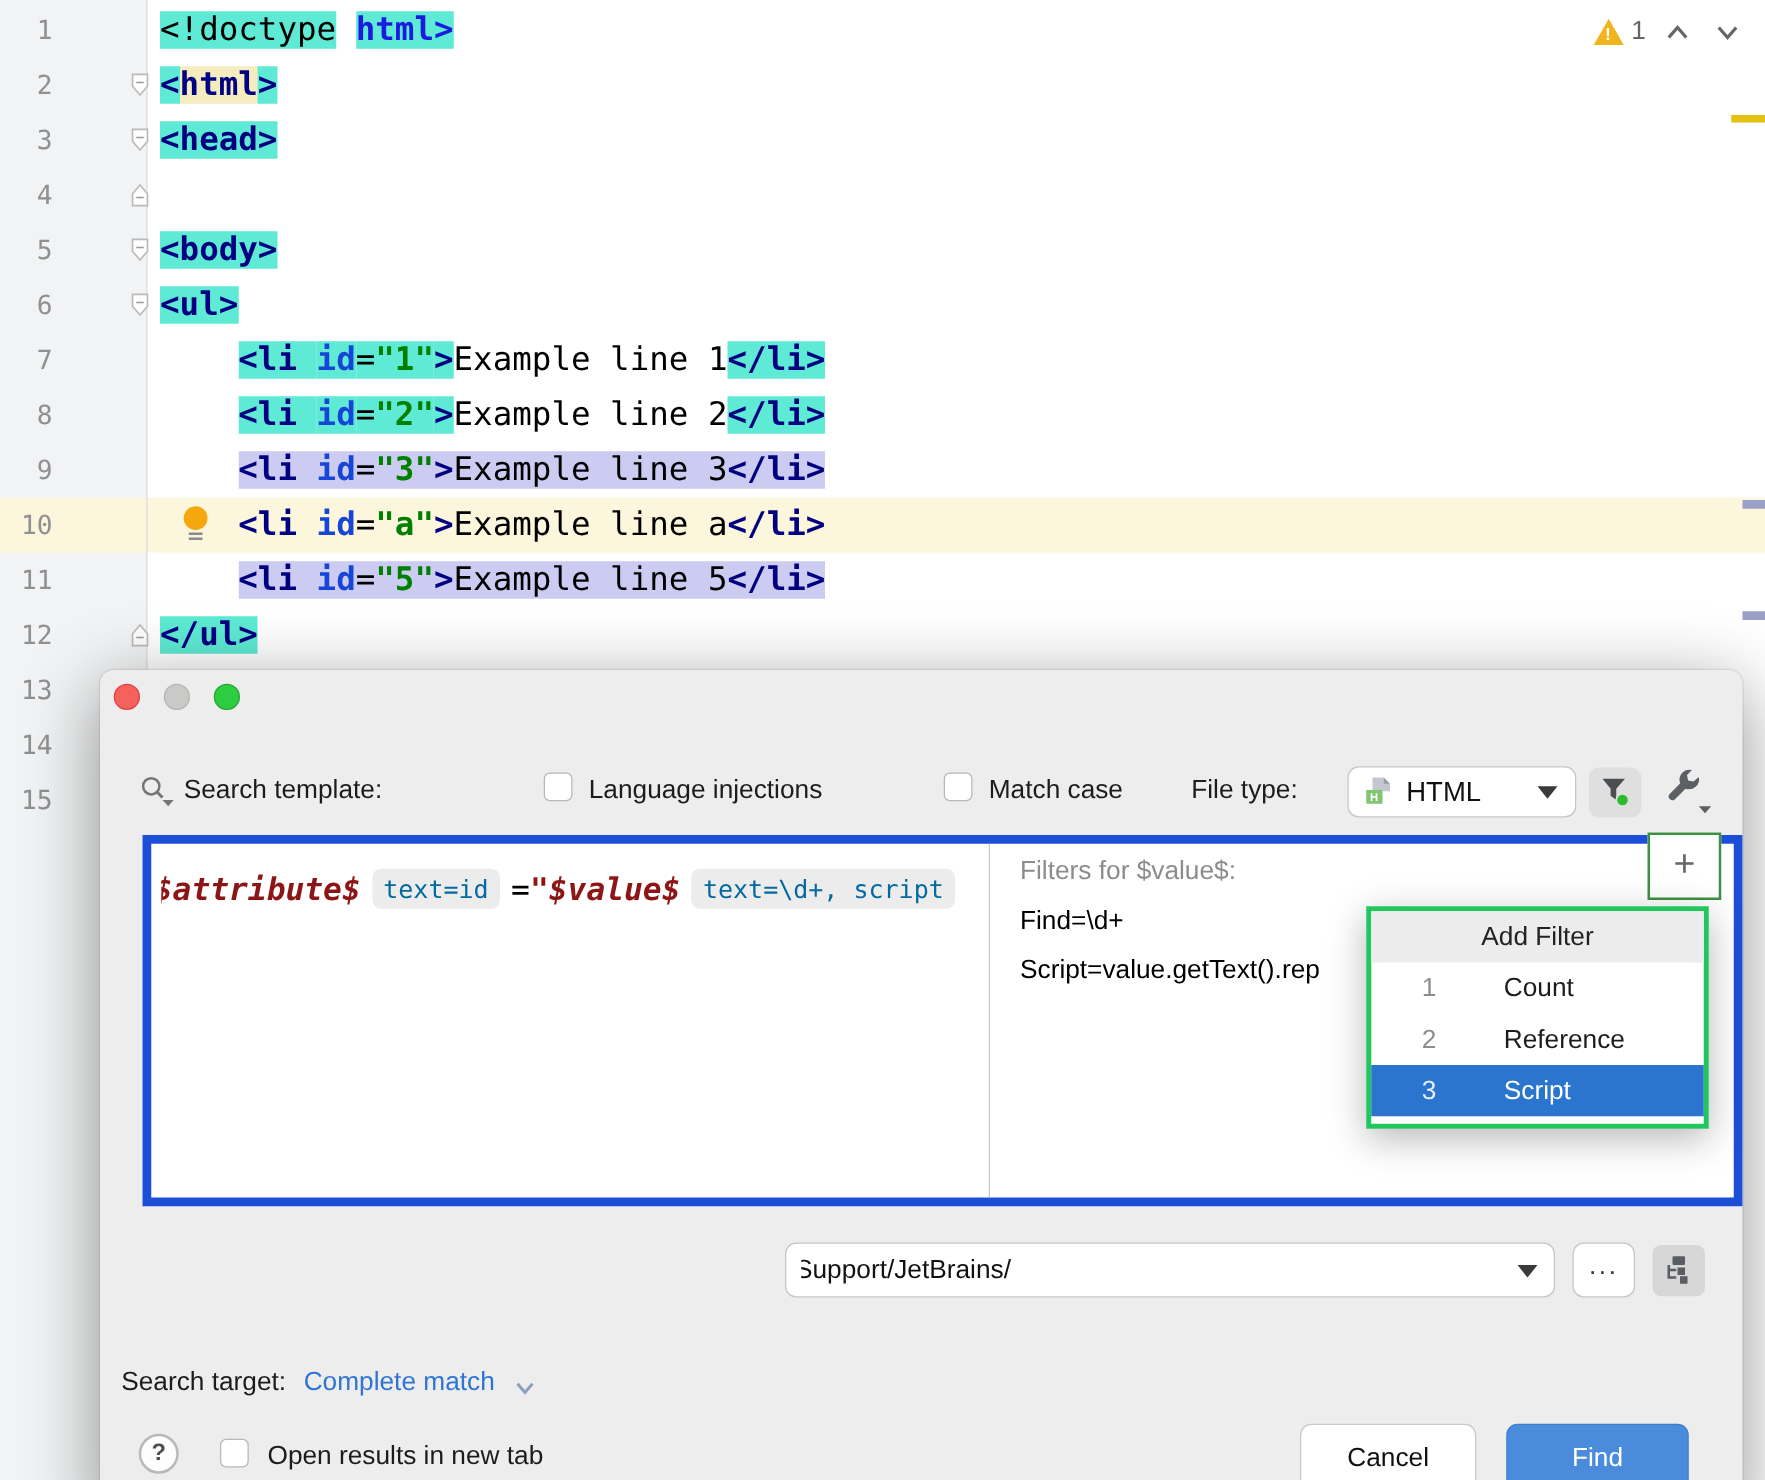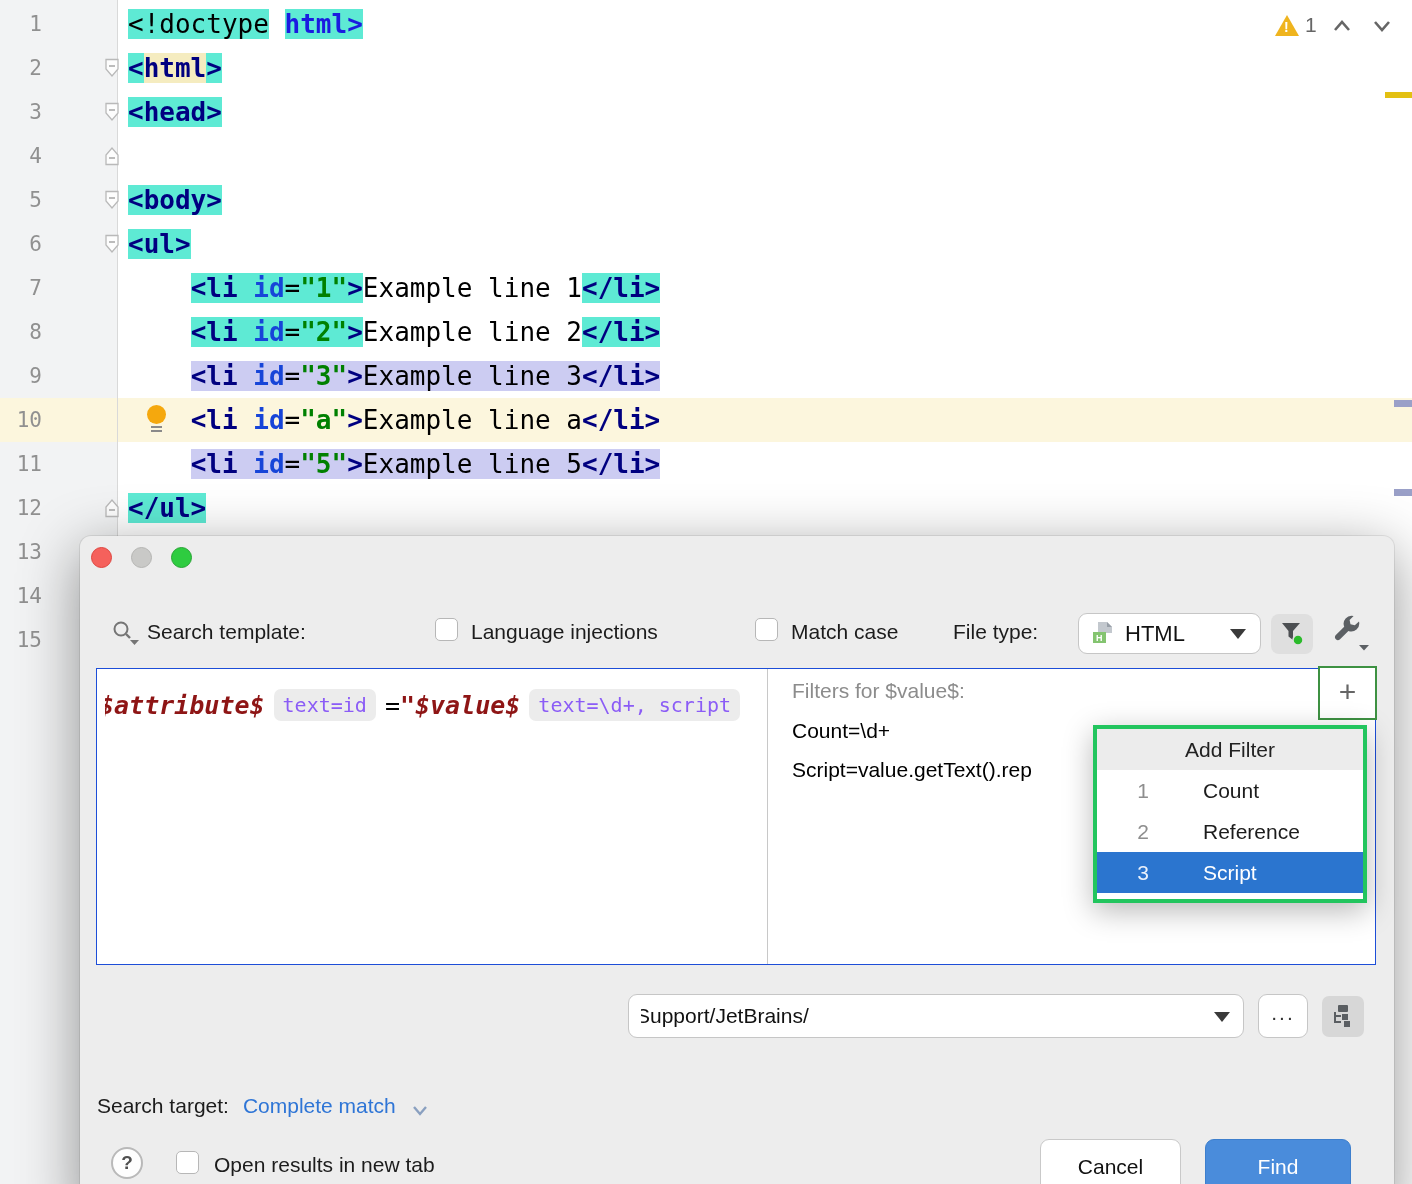--- a/index.html
+++ b/index.html
@@ -63,29 +63,29 @@
          border:1.6px solid #b7b7b7; border-radius:5px; cursor:pointer; }
   .combo { position:absolute; left:995px; top:0; width:183px; height:41px; background:#fff;
            border:1px solid #c6c6c6; border-radius:9px; cursor:pointer; }
   .combo .ctext { position:absolute; left:46px; top:7px; font-size:22px; color:#111; }
   .tri-down { position:absolute; width:0; height:0; border-left:8px solid transparent;
               border-right:8px solid transparent; border-top:10px solid #3a3a3a; }
   .btn-filter { position:absolute; left:1188px; top:1px; width:42px; height:40px; background:#dfdfdf;
                 border-radius:8px; cursor:pointer; }
   .btn-wrench { position:absolute; left:1246px; top:2px; width:46px; height:40px; cursor:pointer; }
 
-  .panel { position:absolute; left:16px; top:132px; width:1280px; height:297px; background:#fff;
-           border:1px solid #1d4ed8; }
+  .panel { position:absolute; left:34px; top:132px; width:1280px; height:297px; background:#fff;
+           border:7px solid #1d4ed8; }
   .panel-div { position:absolute; left:670px; top:0; width:1px; height:100%; background:#c8c8c8; }
   .tmpl { position:absolute; left:8px; top:16px; height:40px; display:flex; align-items:center;
           white-space:nowrap; overflow:hidden; width:655px; }
   .tvar { font-family:"DejaVu Sans Mono", monospace; font-size:25px; font-weight:bold;
           font-style:italic; color:#8e1515; }
   .tvar.clip { margin-left:-6px; }
-  .thint { font-family:"DejaVu Sans Mono", monospace; font-size:20px; color:#8b5cf6;
+  .thint { font-family:"DejaVu Sans Mono", monospace; font-size:20px; color:#0369a1;
            background:#ececec; border-radius:7px; padding:4px 9px; margin:0 9px; }
   .teq { font-family:"DejaVu Sans Mono", monospace; font-size:25px; color:#000; }
   .tq  { font-family:"DejaVu Sans Mono", monospace; font-size:25px; font-weight:bold; color:#8e1515; }
   .filters { position:absolute; left:683px; top:0; width:590px; height:100%; }
   .f-title { position:absolute; left:12px; top:10px; color:#8c8c8c; }
   .f-line { position:absolute; left:12px; white-space:nowrap; color:#000; width:420px; overflow:hidden; }
   .btn-plus { position:absolute; left:1238px; top:130px; width:59px; height:54px; background:#fff;
               border:2.5px solid #3d9142; cursor:pointer; text-align:center; line-height:48px;
               font-size:30px; color:#666; z-index:12; }
 
@@ -291,21 +291,21 @@
           <span class="thint">text=id</span>
           <span class="teq">=</span>
           <span class="tq">"</span>
           <span class="tvar">$value$</span>
           <span class="thint">text=\d+, script</span>
         </div>
       <div class="panel-div"></div>
       <div class="filters">
         <div class="f-title">Filters for $value$:</div>
         <div>
-            <div class="f-line" style="top: 50px;">Count=\d+</div>
+            <div class="f-line" style="top: 50px;">Find=\d+</div>
             <div class="f-line" style="top: 89px;">Script=value.getText().rep</div>
           </div>
       </div>
     </div>
 
     <div class="btn-plus">+</div>
 
     <div class="popup">
       <div class="pp-head">Add Filter</div>
       <div>

